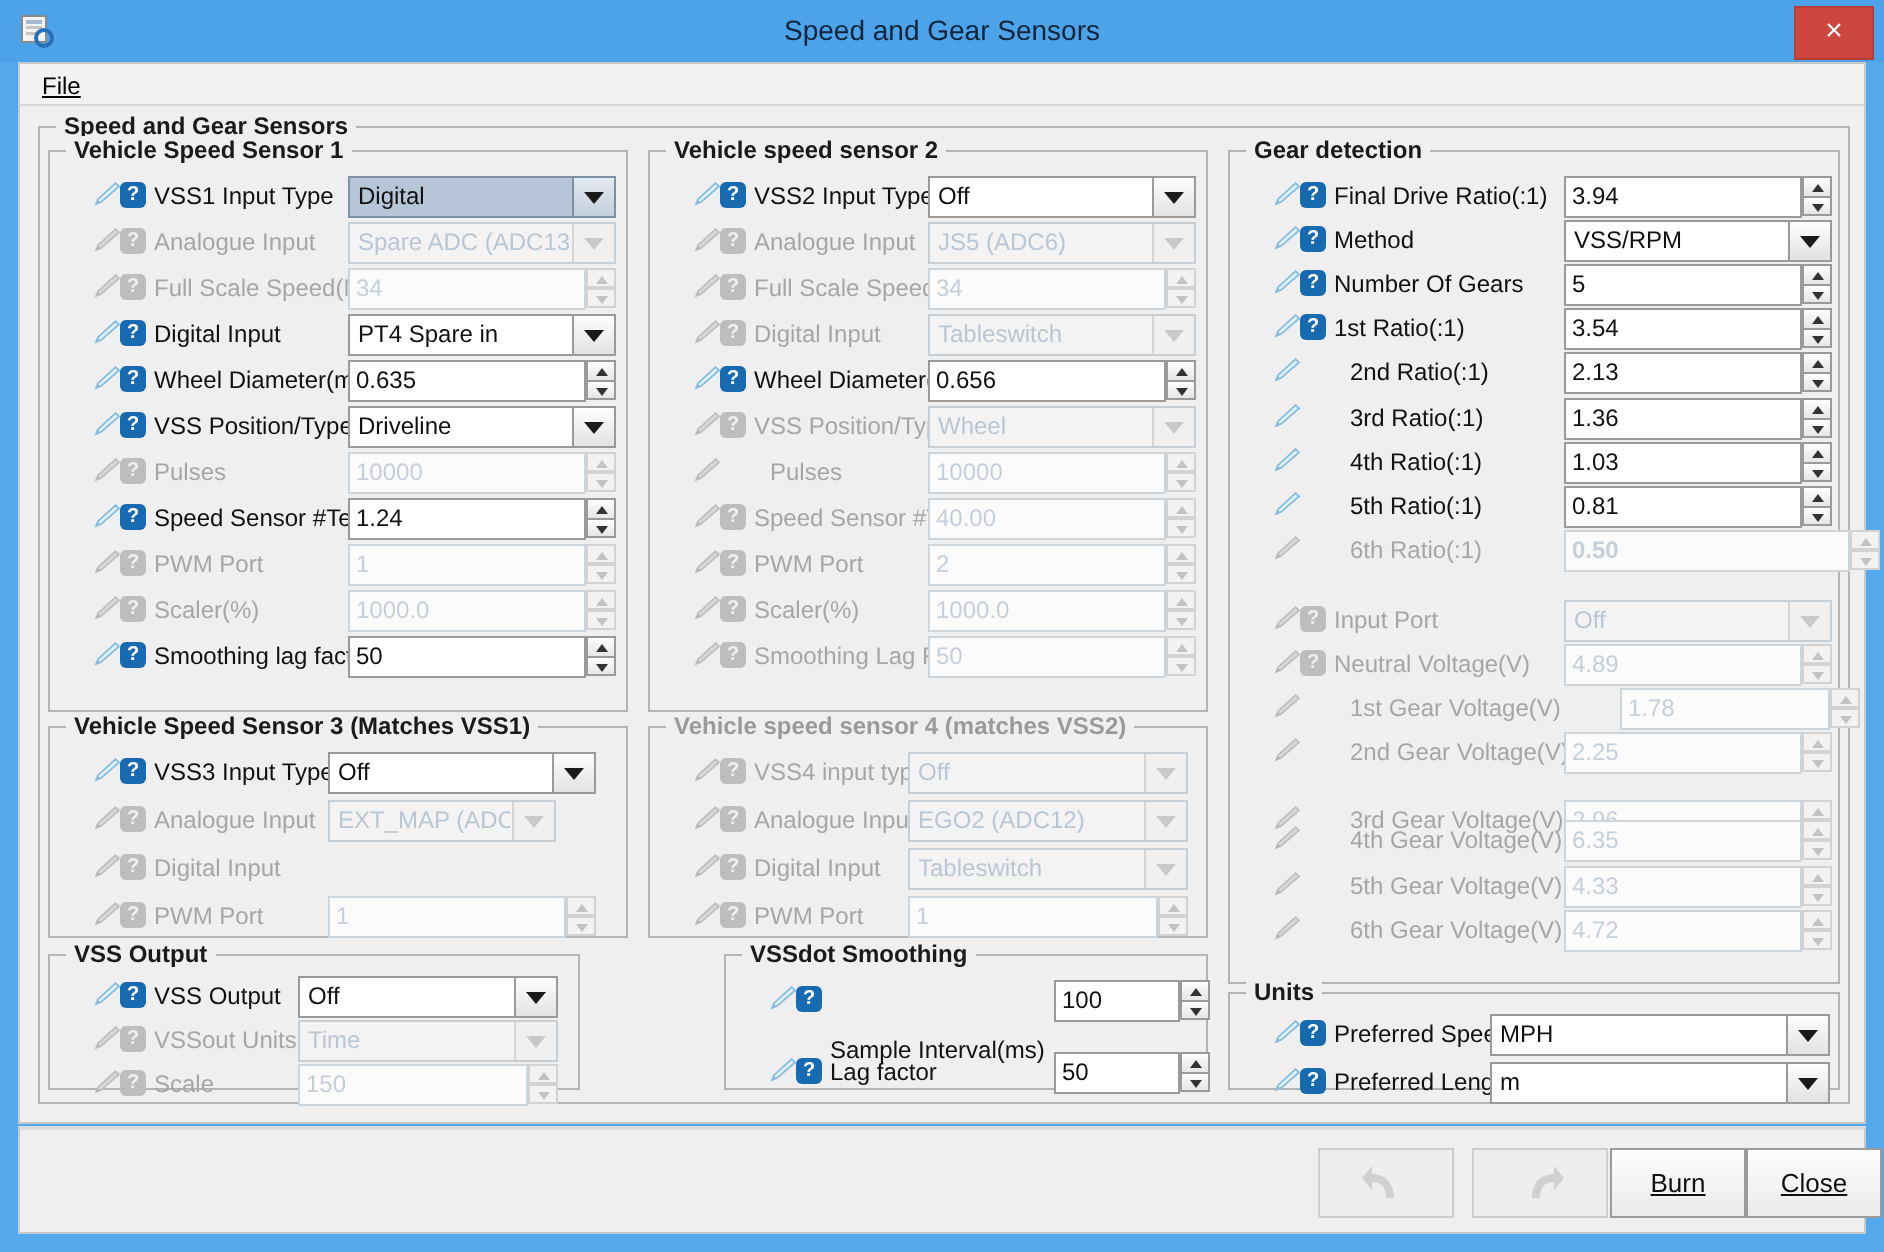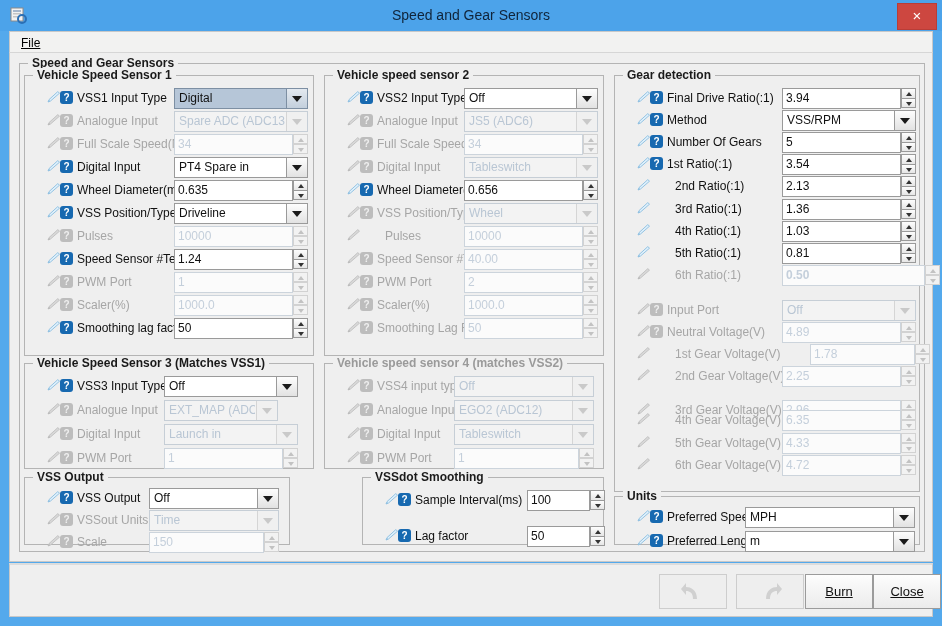--- a/index.html
+++ b/index.html
@@ -778,24 +778,20 @@
               <div class="arrow"></div>
             </div>
           </div>
           <div class="row" style="top:60px;left:6px;right:6px;width:278px;">
             <svg class="ico-pencil" style="left:16px" viewBox="0 0 14 13">
               <path d="M1 11 L3.5 10 L12.5 2.2 L10.8 0.6 L2 8.6 Z" fill="#d8d8d8" stroke="#bcbcbc" stroke-width="0.8"></path>
               <path d="M1 11 L3.2 10.2 L2.2 9 Z" fill="#b5b5b5"></path>
             </svg>
             <div class="ico-help off" style="left:29px;">?</div>
             <div class="lbl off" style="left:46px;">Digital Input</div>
-            <div class="combo disabled" style="left:133px;width:134px;">
-              <div class="ctext">Launch in</div>
-              <div class="arrow"></div>
-            </div>
           </div>
           <div class="row" style="top:84px;left:6px;right:6px;width:278px;">
             <svg class="ico-pencil" style="left:16px" viewBox="0 0 14 13">
               <path d="M1 11 L3.5 10 L12.5 2.2 L10.8 0.6 L2 8.6 Z" fill="#d8d8d8" stroke="#bcbcbc" stroke-width="0.8"></path>
               <path d="M1 11 L3.2 10.2 L2.2 9 Z" fill="#b5b5b5"></path>
             </svg>
             <div class="ico-help off" style="left:29px;">?</div>
             <div class="lbl off" style="left:46px;">PWM Port</div>
             <div class="spin disabled" style="left:133px;width:134px;">
               <div class="stext">1</div>
@@ -903,21 +899,21 @@
           </div>
         </div>
         <div class="group" style="left: 352px; top: 424px; width: 242px; height: 68px;">
           <div class="gtitle">VSSdot Smoothing</div>
           <div class="row" style="top:12px;left:6px;right:6px;width:230px;">
             <svg class="ico-pencil" style="left:16px" viewBox="0 0 14 13">
               <path d="M1 11 L3.5 10 L12.5 2.2 L10.8 0.6 L2 8.6 Z" fill="#dff0fb" stroke="#7fb8dd" stroke-width="0.8"></path>
               <path d="M1 11 L3.2 10.2 L2.2 9 Z" fill="#8fbfe0"></path>
             </svg>
             <div class="ico-help" style="left:29px;">?</div>
-            <div class="lbl" style="left:46px;">Sample Interval(ms)</div>
+            <div class="lbl" style="left:46px;margin-top:25px;">Sample Interval(ms)</div>
             <div class="spin" style="left:158px;width:78px;">
               <div class="stext">100</div>
               <div class="sbtns">
                 <div class="sbtn up"></div>
                 <div class="sbtn dn"></div>
               </div>
             </div>
           </div>
           <div class="row" style="top:48px;left:6px;right:6px;width:230px;">
             <svg class="ico-pencil" style="left:16px" viewBox="0 0 14 13">

